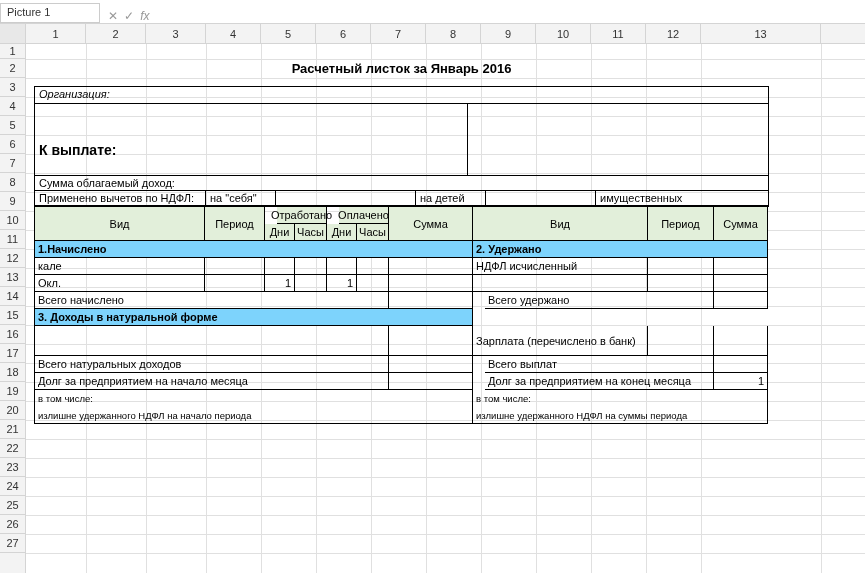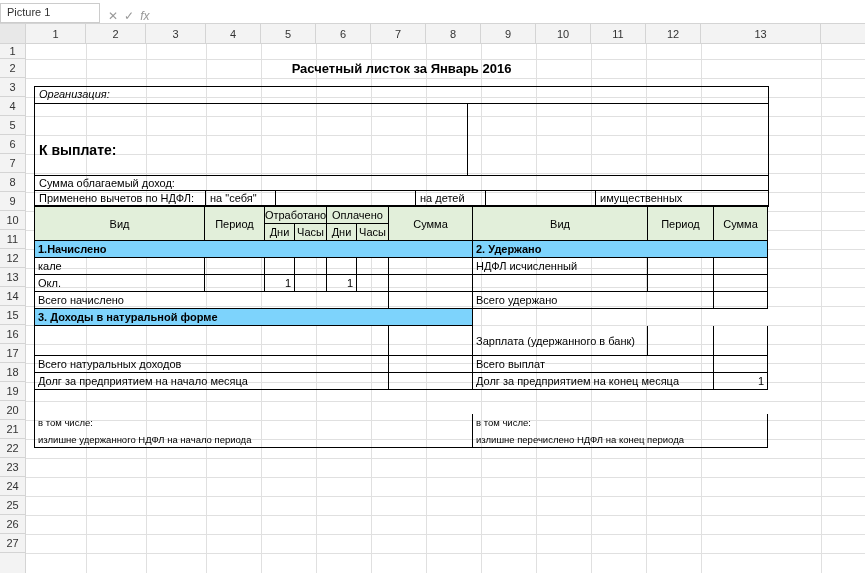--- a/index.html
+++ b/index.html
@@ -156,23 +156,23 @@
       justify-content: center;
       text-align: center;
     }
     .section-head {
       font-weight: bold;
       background: #7dd3fc;
     }
     .span-7 { grid-column: span 7; }
     .span-6 { grid-column: span 6; }
     .span-3 { grid-column: span 3; }
-    .span-2 { grid-column: span 2; }
+    .span-2 { grid-column: span 2; margin-left: 12px; }
     .right { justify-content: flex-end; }
-    .small-text { font-size: 9.5px; padding-left: 10px; margin-top: 24px; }
+    .small-text { font-size: 9.5px; padding-left: 10px; }
     .small-text-inner { font-size: 9.5px; padding-left: 20px; }
   </style>
 </head>
 <body>
 
 <div class="formula-bar">
   <div class="name-box">Picture 1</div>
   <div class="fx-icons">
     <span class="fx-icon">✕</span>
     <span class="fx-icon">✓</span>
@@ -344,37 +344,37 @@
 
           <div class="span-6">Всего начислено</div>
           <div class="right"></div>
           <div class="span-2">Всего удержано</div>
           <div class="right"></div>
 
           <div class="section-head span-7">3. Доходы в натуральной форме</div>
 
           <div class="span-6" style="min-height:30px;"></div>
           <div></div>
-          <div style="min-height:30px;">Зарплата (удержанного в банк)</div>
+          <div style="min-height:30px;">Зарплата (перечислено в банк)</div>
           <div></div>
             <div class="right"></div>
 
           <div class="span-6">Всего натуральных доходов</div>
           <div class="right"></div>
           <div class="span-2">Всего выплат</div>
           <div class="right"></div>
 
           <div class="span-6">Долг за предприятием на начало месяца</div>
           <div class="right"></div>
           <div class="span-2">Долг за предприятием на конец месяца</div>
           <div class="right">1</div>
 
           <div class="span-7 small-text" style="border-bottom:none;">в том числе:</div>
           <div class="span-3 small-text" style="border-bottom:none;">в том числе:</div>
 
           <div class="span-7 small-text-inner">излишне удержанного НДФЛ на начало периода</div>
-          <div class="span-3 small-text-inner">излишне перечислено НДФЛ на конец периода</div>
+          <div class="span-3 small-text-inner">излишне удержанного НДФЛ на суммы периода</div>
         </div>
       </div>
 
     </div>
   </div>
 </div>
 
 </body></html>

